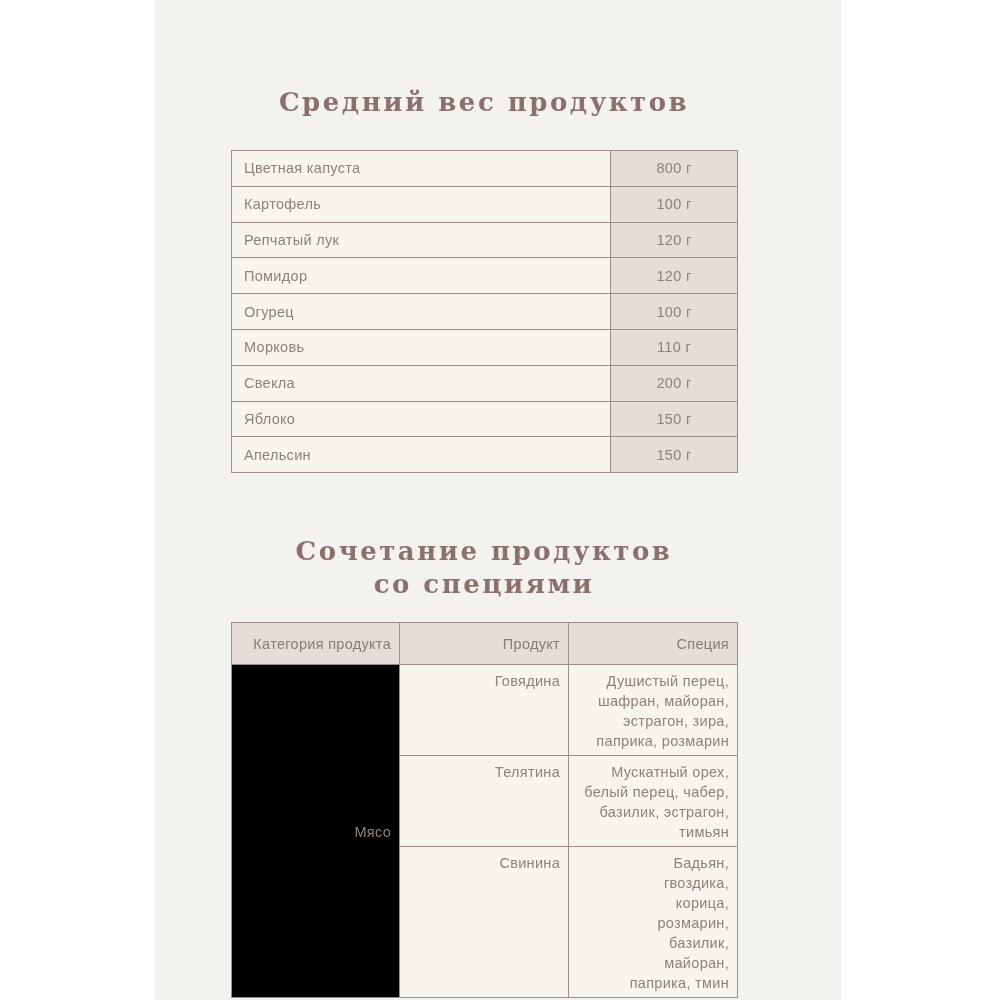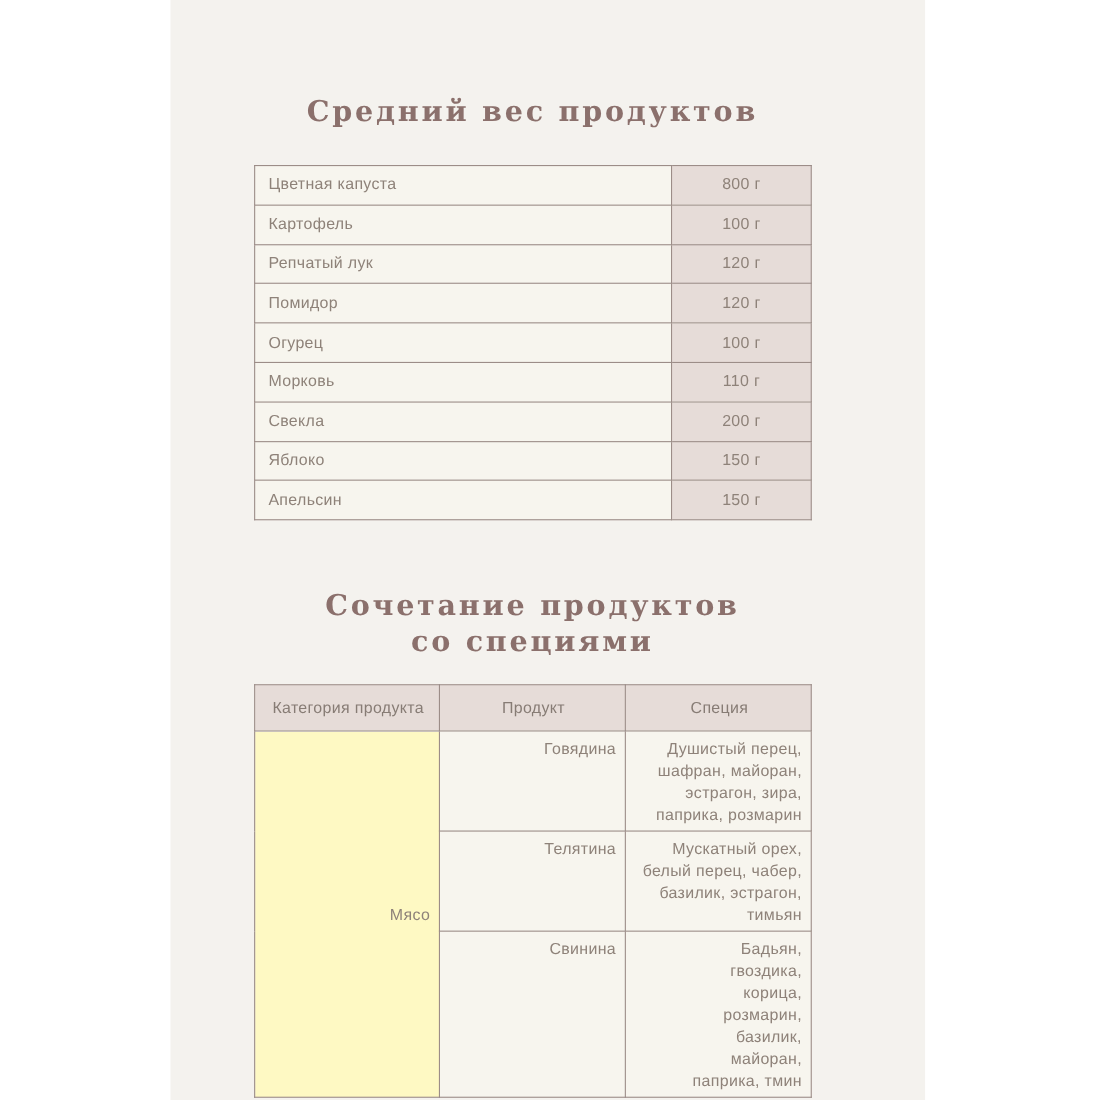--- a/index.html
+++ b/index.html
@@ -74,34 +74,34 @@
   }
   .table-1 .weight-cell {
     text-align: center;
     background: #e6dcd8;
   }
   
   .table-2 th {
     height: 42px;
     background: #e6dcd8;
     font-weight: normal;
-    text-align: center;
+    text-align: right;
     padding: 0 8px 0 10px;
     vertical-align: middle;
     color: #877c75;
   }
   .table-2 td {
     vertical-align: top;
     text-align: right;
     padding: 6px 8px 4px 10px;
     line-height: 20px;
     background: #f7f5ee;
   }
   .table-2 .category-cell {
-    background: #fef9c3;
+    background: #000000;
     vertical-align: middle;
     padding-left: 10px;
   }
   .table-2 .row-beef td { height: 87px; }
   .table-2 .row-veal td { height: 87px; }
   .table-2 .row-pork td { height: 83px; padding-left: 46px; }
 </style>
 </head>
 <body>
 

